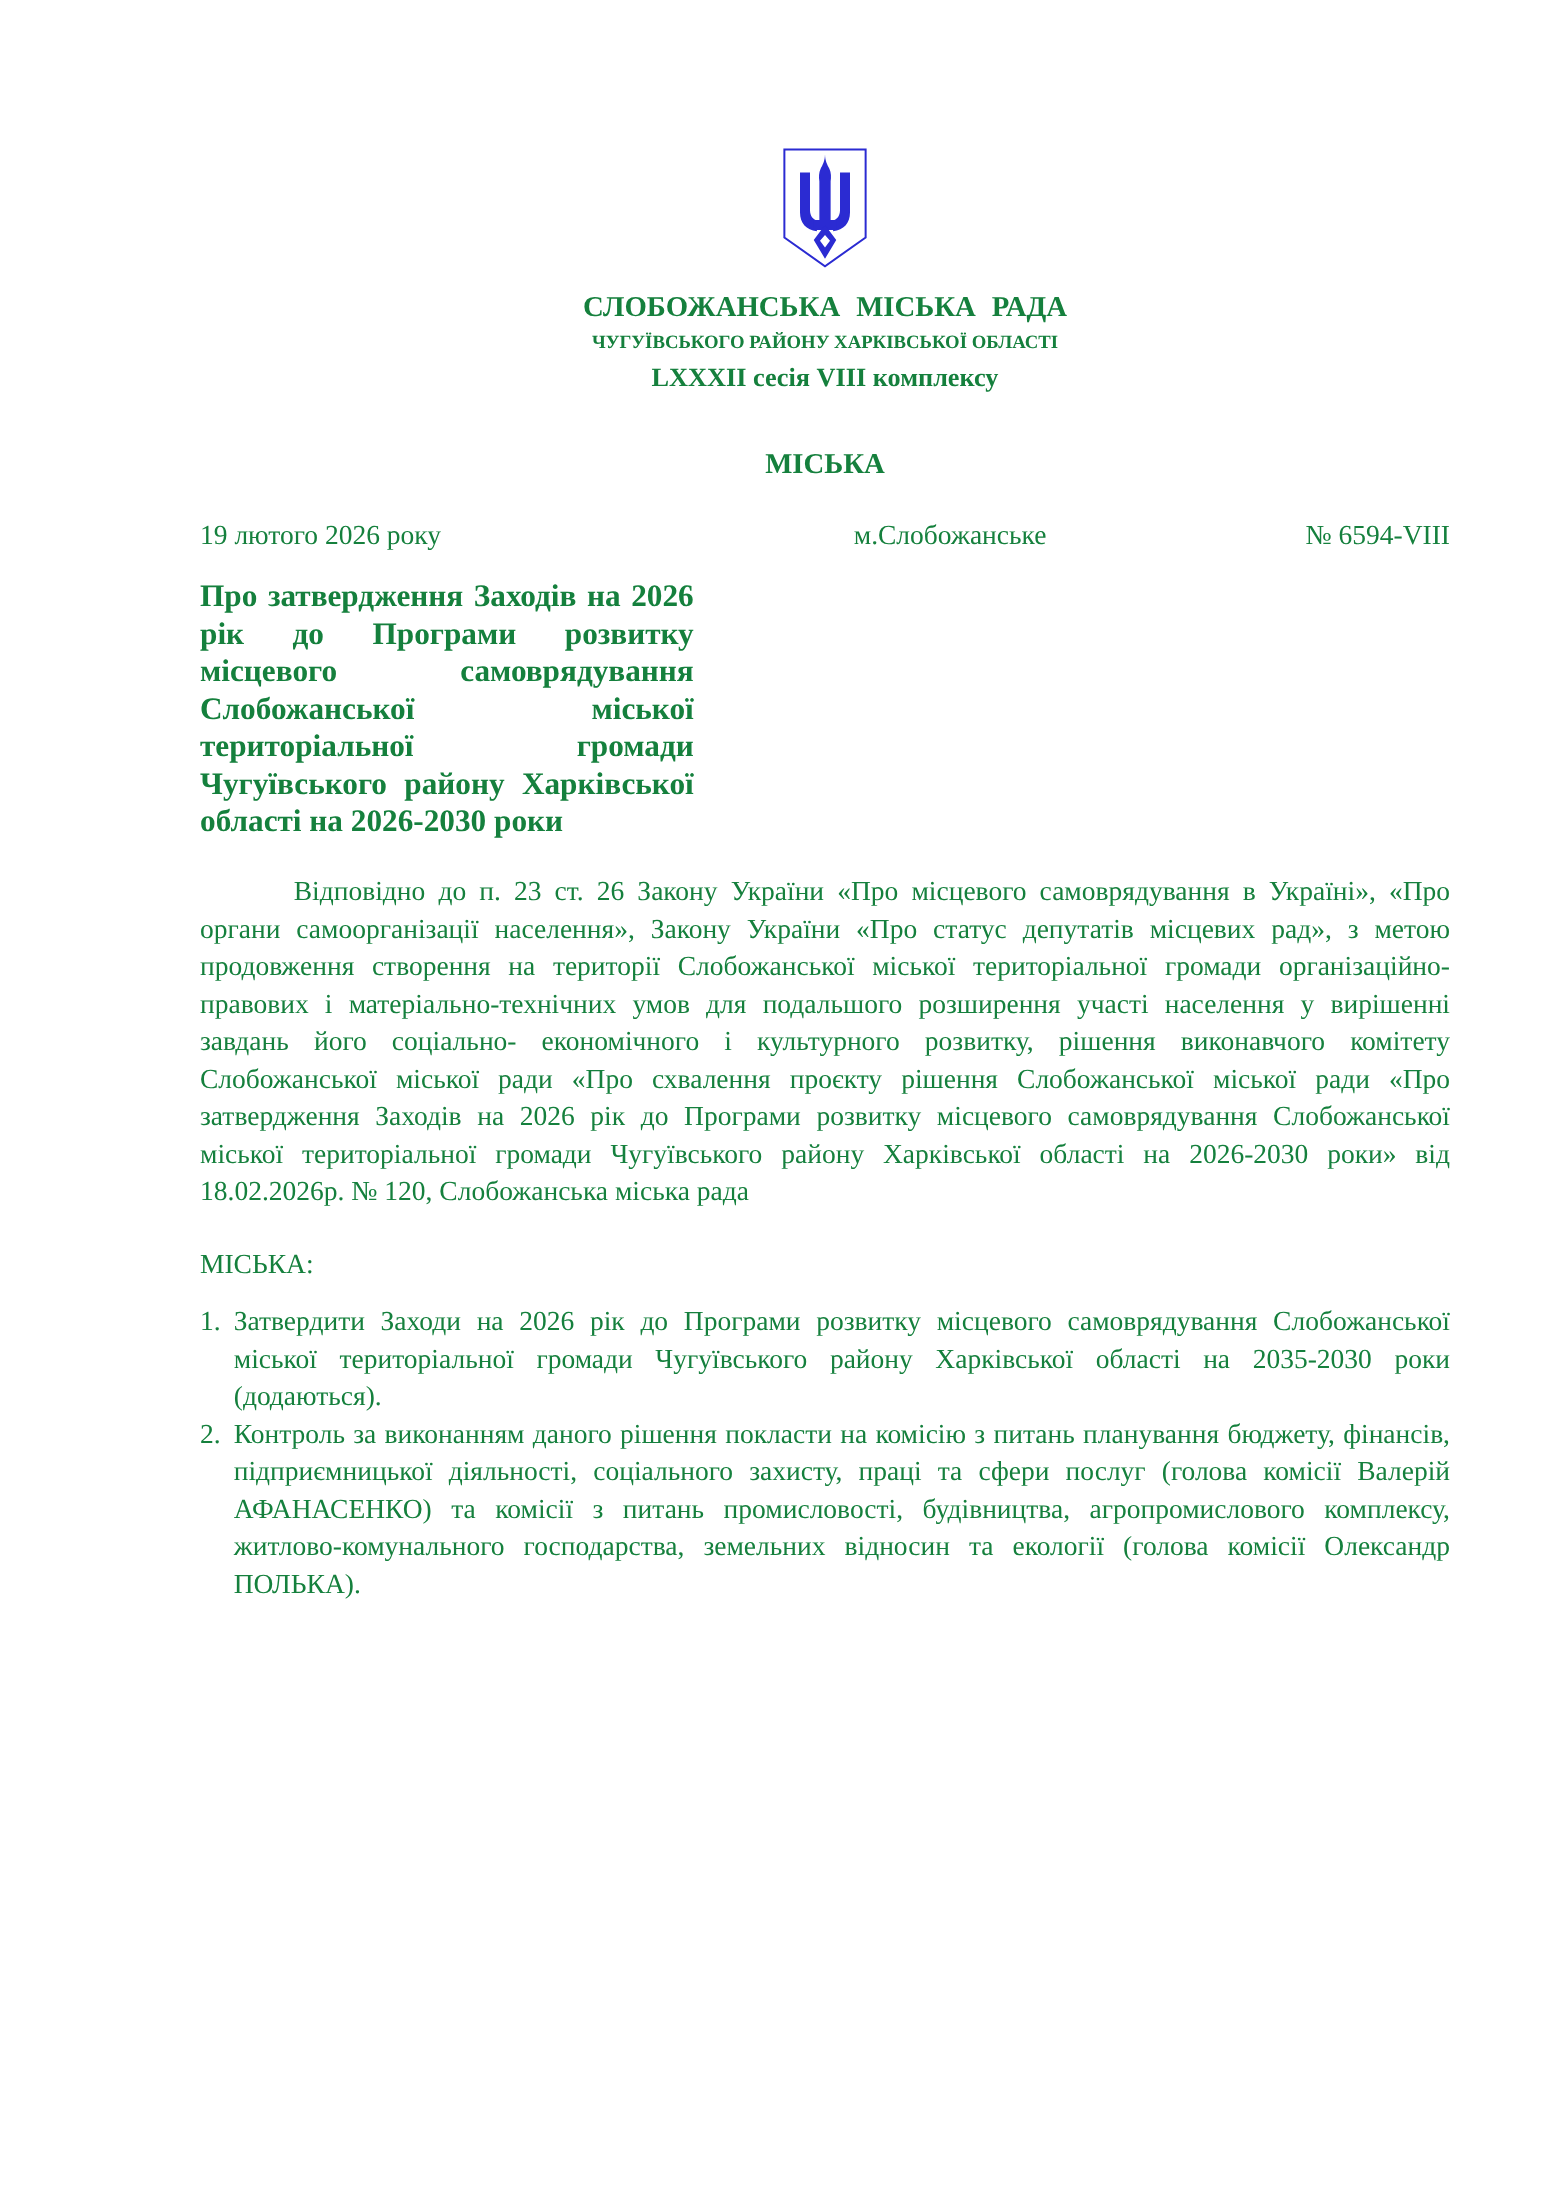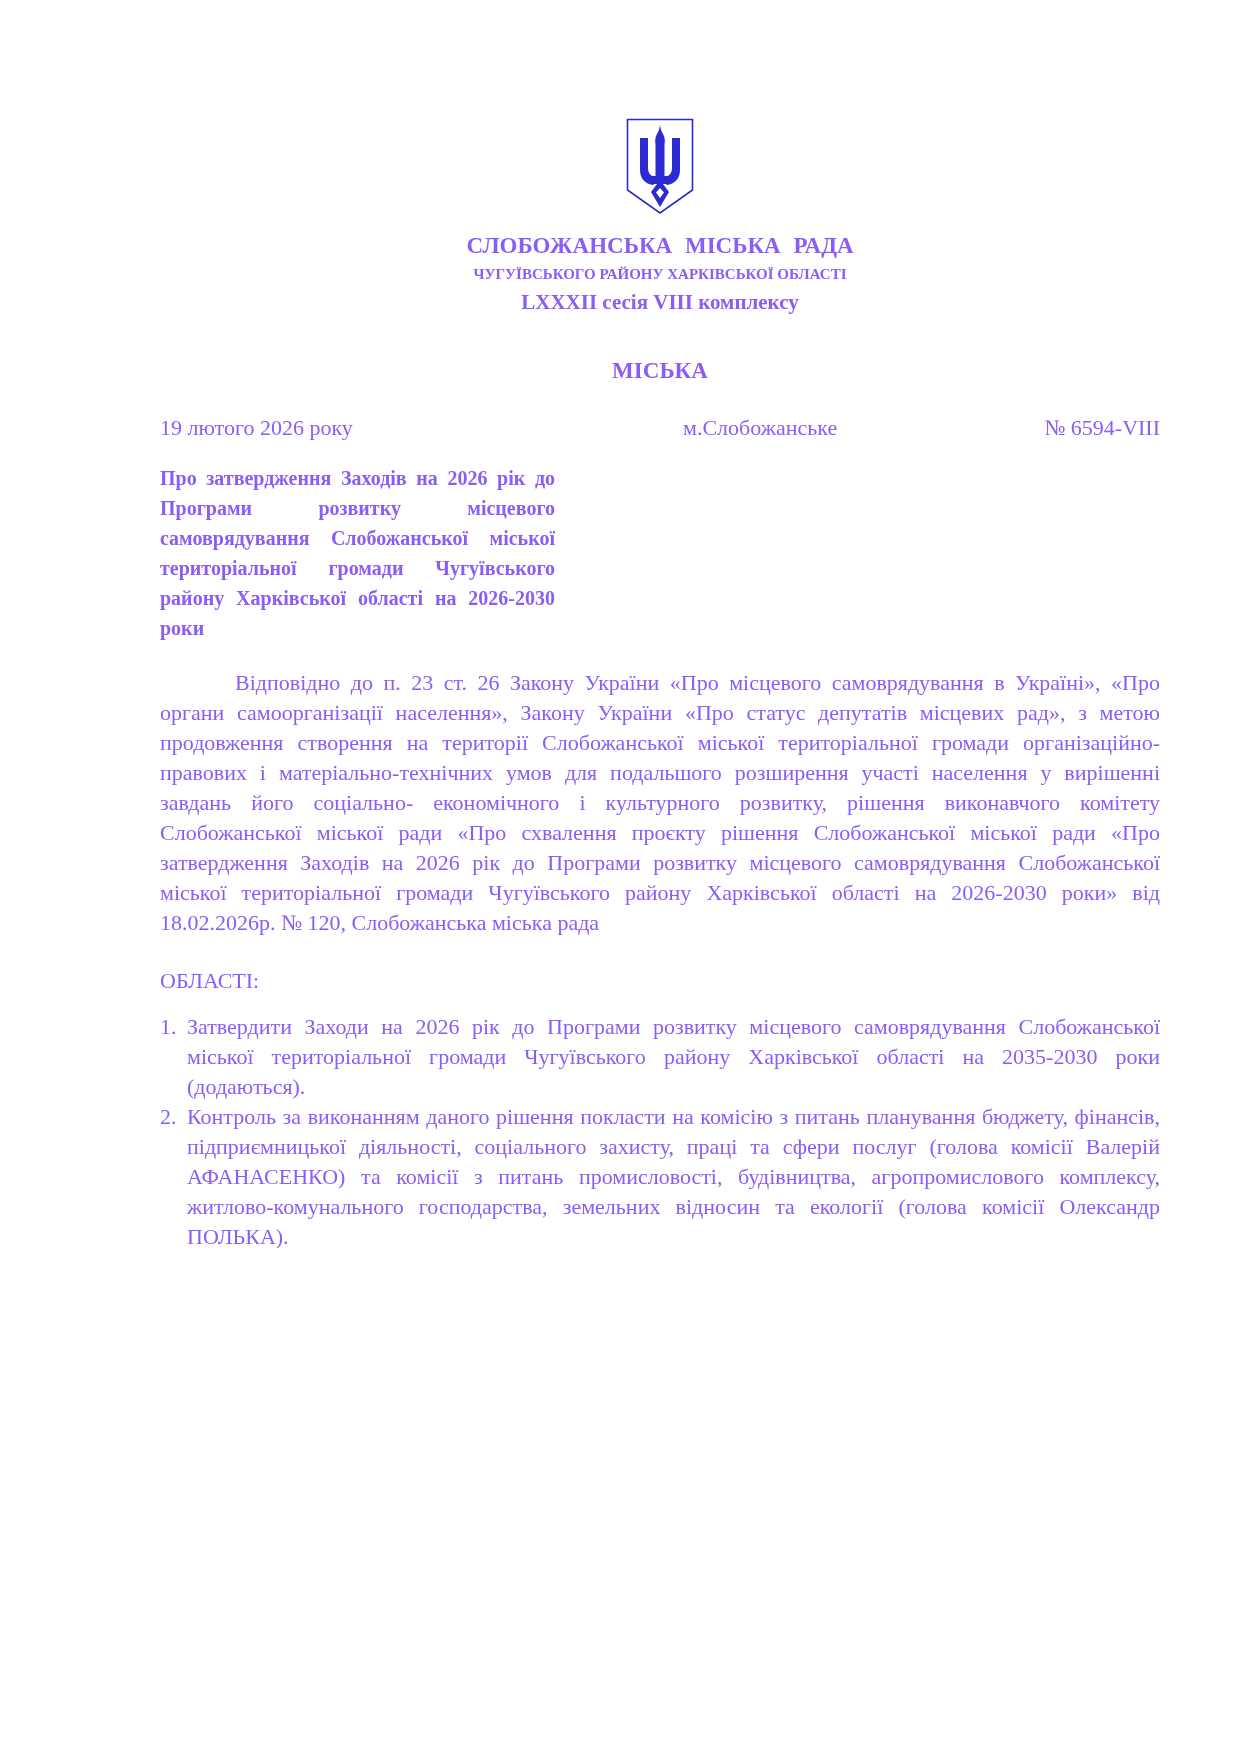--- a/index.html
+++ b/index.html
@@ -6,21 +6,21 @@
     margin: 0;
     padding: 0;
     background: #ffffff;
   }
   .page {
     position: relative;
     width: 1240px;
     height: 1754px;
     margin: 0 auto;
     background: #ffffff;
-    color: #8b5cf6;
+    color: #15803d;
     font-family: "Liberation Serif", "DejaVu Serif", serif;
     box-sizing: border-box;
     padding: 118px 80px 0 160px;
     overflow: hidden;
   }
   .emblem-wrap {
     text-align: center;
     height: 97px;
   }
   .emblem-wrap svg { display: inline-block; }
@@ -64,21 +64,21 @@
   }
   .meta-number {
     position: absolute;
     right: 0;
     top: 0;
   }
   .subject {
     margin-top: 20px;
     width: 395px;
     font-weight: bold;
-    font-size: 20px;
+    font-size: 25px;
     line-height: 30px;
     text-align: justify;
   }
   .body-par {
     margin-top: 25px;
     font-size: 22px;
     line-height: 30px;
     text-align: justify;
     text-indent: 75px;
   }
@@ -143,21 +143,21 @@
   <div class="meta-row">
     <span class="meta-date">19 лютого 2026 року</span>
     <span class="meta-place">м.Слобожанське</span>
     <span class="meta-number">№ 6594-VIII</span>
   </div>
 
   <div class="subject">Про затвердження Заходів на 2026 рік до Програми розвитку місцевого самоврядування Слобожанської міської територіальної громади Чугуївського району Харківської області на 2026-2030 роки</div>
 
   <div class="body-par">Відповідно до п. 23 ст. 26 Закону України «Про місцевого самоврядування в Україні», «Про органи самоорганізації населення», Закону України «Про статус депутатів місцевих рад», з метою продовження створення на території Слобожанської міської територіальної громади організаційно-правових і матеріально-технічних умов для подальшого розширення участі населення у вирішенні завдань його соціально- економічного і культурного розвитку, рішення виконавчого комітету Слобожанської міської ради «Про схвалення проєкту рішення Слобожанської міської ради «Про затвердження Заходів на 2026 рік до Програми розвитку місцевого самоврядування Слобожанської міської територіальної громади Чугуївського району Харківської області на 2026-2030 роки» від 18.02.2026р. № 120, Слобожанська міська рада</div>
 
-  <div class="resolved">ОБЛАСТІ:</div>
+  <div class="resolved">МІСЬКА:</div>
 
   <div class="items">
     <div class="item">
       <span class="item-num">1.</span>
       <span class="item-text">Затвердити Заходи на 2026 рік до Програми розвитку місцевого самоврядування Слобожанської міської територіальної громади Чугуївського району Харківської області на 2035-2030 роки (додаються).</span>
     </div>
     <div class="item">
       <span class="item-num">2.</span>
       <span class="item-text">Контроль за виконанням даного рішення покласти на комісію з питань планування бюджету, фінансів, підприємницької діяльності, соціального захисту, праці та сфери послуг (голова комісії Валерій АФАНАСЕНКО) та комісії з питань промисловості, будівництва, агропромислового комплексу, житлово-комунального господарства, земельних відносин та екології (голова комісії Олександр ПОЛЬКА).</span>
     </div>

